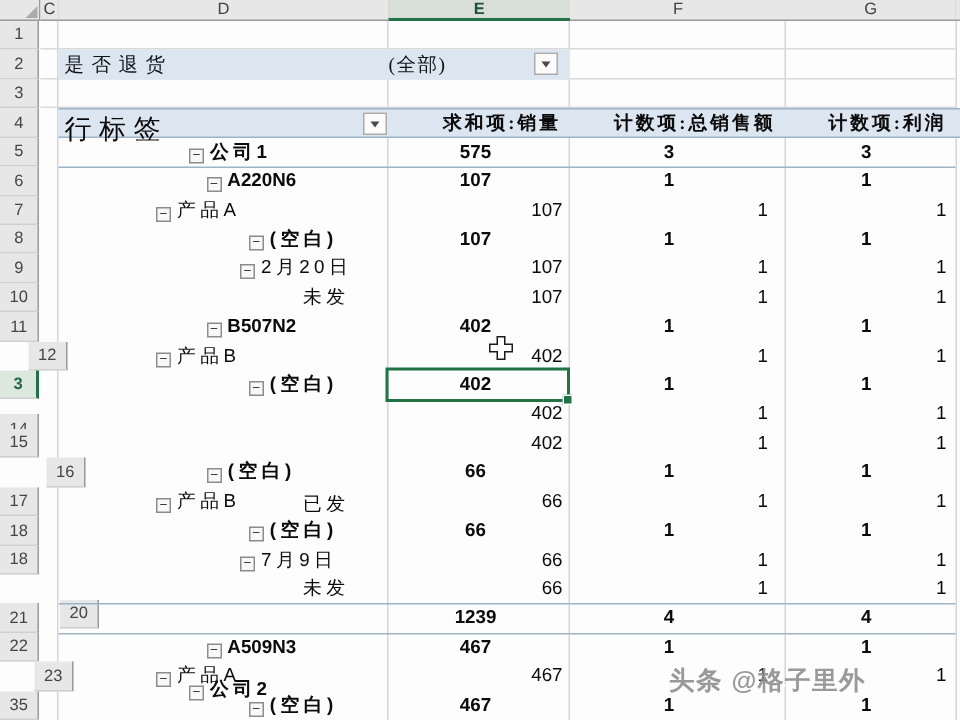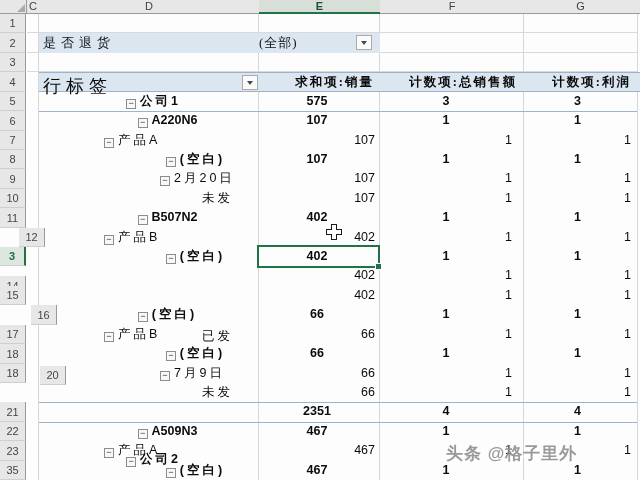--- a/index.html
+++ b/index.html
@@ -196,38 +196,38 @@
     <div class="gut" style="top: 344px; height: 20px; line-height: 20px; position: absolute;">18</div>
     <div class="cell lblfont b" style="left: 39px; top: 344px; width: 220px; padding-left: 93px; position: absolute;"><span class="cb">−</span><span class="cjk">(空白)</span></div>
     <div class="cell val b" style="left: 259px; top: 344px; width: 116px; position: absolute;">66</div>
     <div class="cell val b" style="left: 380px; top: 344px; width: 132px; position: absolute;">1</div>
     <div class="cell val b" style="left: 524px; top: 344px; width: 107px; position: absolute;">1</div>
     <div class="gut" style="top: 364px; height: 19px; line-height: 19px; position: absolute;">18</div>
     <div class="cell lblfont" style="left: 39px; top: 364px; width: 220px; padding-left: 121px; position: absolute;"><span class="cb">−</span><span class="cjk">7月9日</span></div>
     <div class="cell val" style="left: 259px; top: 364px; width: 116px; position: absolute;">66</div>
     <div class="cell val" style="left: 380px; top: 364px; width: 132px; position: absolute;">1</div>
     <div class="cell val" style="left: 524px; top: 364px; width: 107px; position: absolute;">1</div>
-    <div class="gut" style="top: 366px; height: 19px; line-height: 19px; position: absolute; margin-left: 40px;">20</div>
+    <div class="gut" style="top: 400px; height: 19px; line-height: 19px; position: absolute; margin-left: 40px;">20</div>
     <div class="cell lblfont" style="left: 39px; top: 383px; width: 220px; padding-left: 163px; position: absolute;"><span class="cjk">未发</span></div>
     <div class="cell val" style="left: 259px; top: 383px; width: 116px; position: absolute;">66</div>
     <div class="cell val" style="left: 380px; top: 383px; width: 132px; position: absolute;">1</div>
     <div class="cell val" style="left: 524px; top: 383px; width: 107px; position: absolute;">1</div>
     <div class="gut" style="top: 402px; height: 20px; line-height: 20px; position: absolute;">21</div>
     <div class="cell lblfont b" style="left: 39px; top: 402px; width: 220px; padding-left: 9px; position: absolute; margin-top: 48px;"><span class="cb">−</span><span class="cjk">公司2</span></div>
-    <div class="cell val b" style="left: 259px; top: 402px; width: 116px; position: absolute;">2351</div>
+    <div class="cell val b" style="left: 259px; top: 402px; width: 116px; position: absolute;">1239</div>
     <div class="cell val b" style="left: 380px; top: 402px; width: 132px; position: absolute;">4</div>
     <div class="cell val b" style="left: 524px; top: 402px; width: 107px; position: absolute;">4</div>
     <div class="blue" style="top: 402px; position: absolute;"></div>
     <div class="blue" style="top: 422px; position: absolute;"></div>
     <div class="gut" style="top: 422px; height: 19px; line-height: 19px; position: absolute;">22</div>
     <div class="cell lblfont b" style="left: 39px; top: 422px; width: 220px; padding-left: 37px; position: absolute;"><span class="cb">−</span><span>A509N3</span></div>
     <div class="cell val b" style="left: 259px; top: 422px; width: 116px; position: absolute;">467</div>
     <div class="cell val b" style="left: 380px; top: 422px; width: 132px; position: absolute;">1</div>
     <div class="cell val b" style="left: 524px; top: 422px; width: 107px; position: absolute;">1</div>
-    <div class="gut" style="top: 441px; height: 20px; line-height: 20px; position: absolute;">23</div>
+    <div class="gut" style="top: 441px; height: 20px; line-height: 20px; position: absolute; margin-left: 23px;">23</div>
     <div class="cell lblfont" style="left: 39px; top: 441px; width: 220px; padding-left: 65px; position: absolute;"><span class="cb">−</span><span class="cjk">产品A</span></div>
     <div class="cell val" style="left: 259px; top: 441px; width: 116px; position: absolute;">467</div>
     <div class="cell val" style="left: 380px; top: 441px; width: 132px; position: absolute;">1</div>
     <div class="cell val" style="left: 524px; top: 441px; width: 107px; position: absolute;">1</div>
     <div class="gut" style="top: 461px; height: 19px; line-height: 19px; position: absolute;">35</div>
     <div class="cell lblfont b" style="left: 39px; top: 461px; width: 220px; padding-left: 93px; position: absolute;"><span class="cb">−</span><span class="cjk">(空白)</span></div>
     <div class="cell val b" style="left: 259px; top: 461px; width: 116px; position: absolute;">467</div>
     <div class="cell val b" style="left: 380px; top: 461px; width: 132px; position: absolute;">1</div>
     <div class="cell val b" style="left: 524px; top: 461px; width: 107px; position: absolute;">1</div>
   </div>

